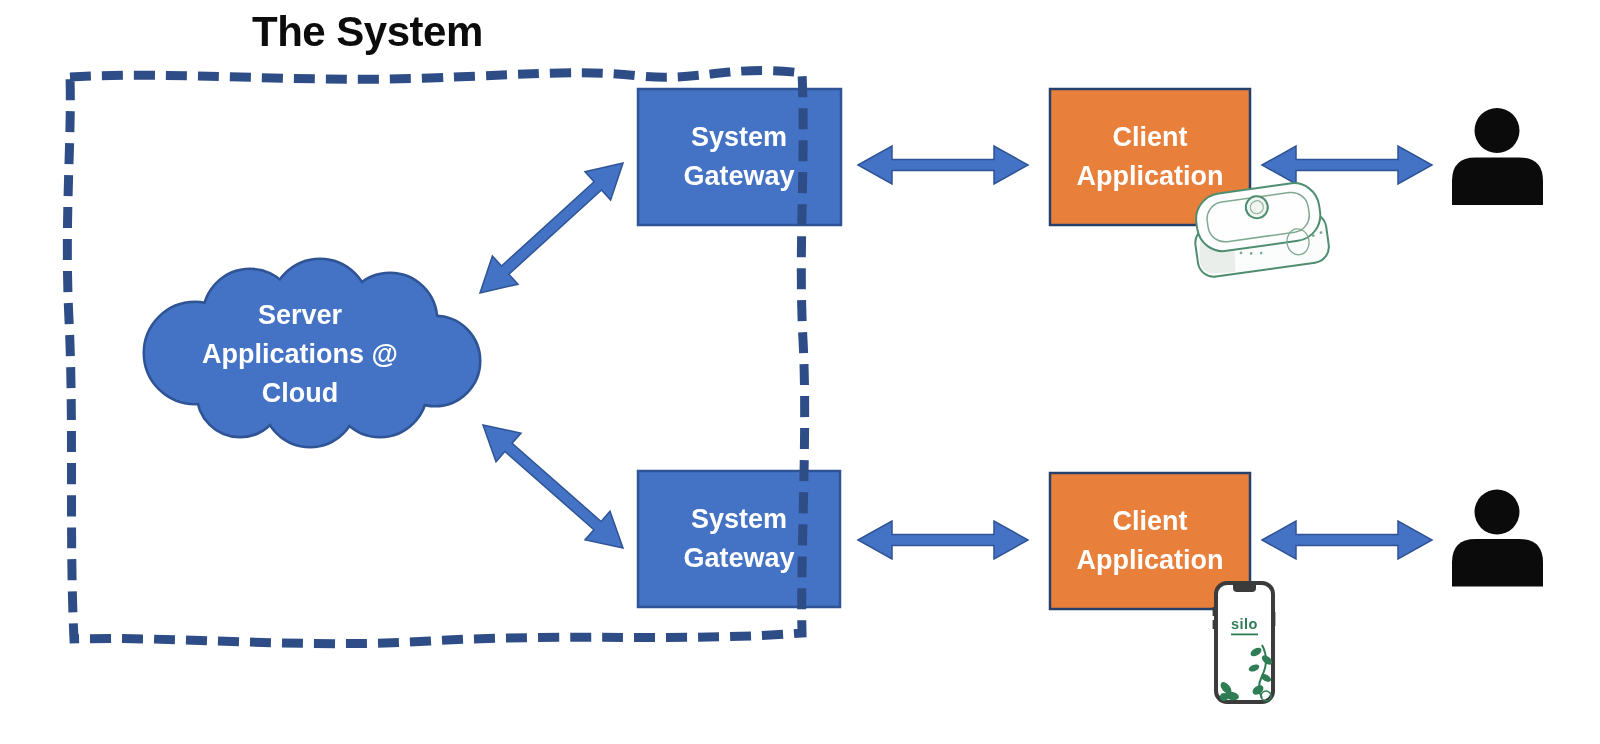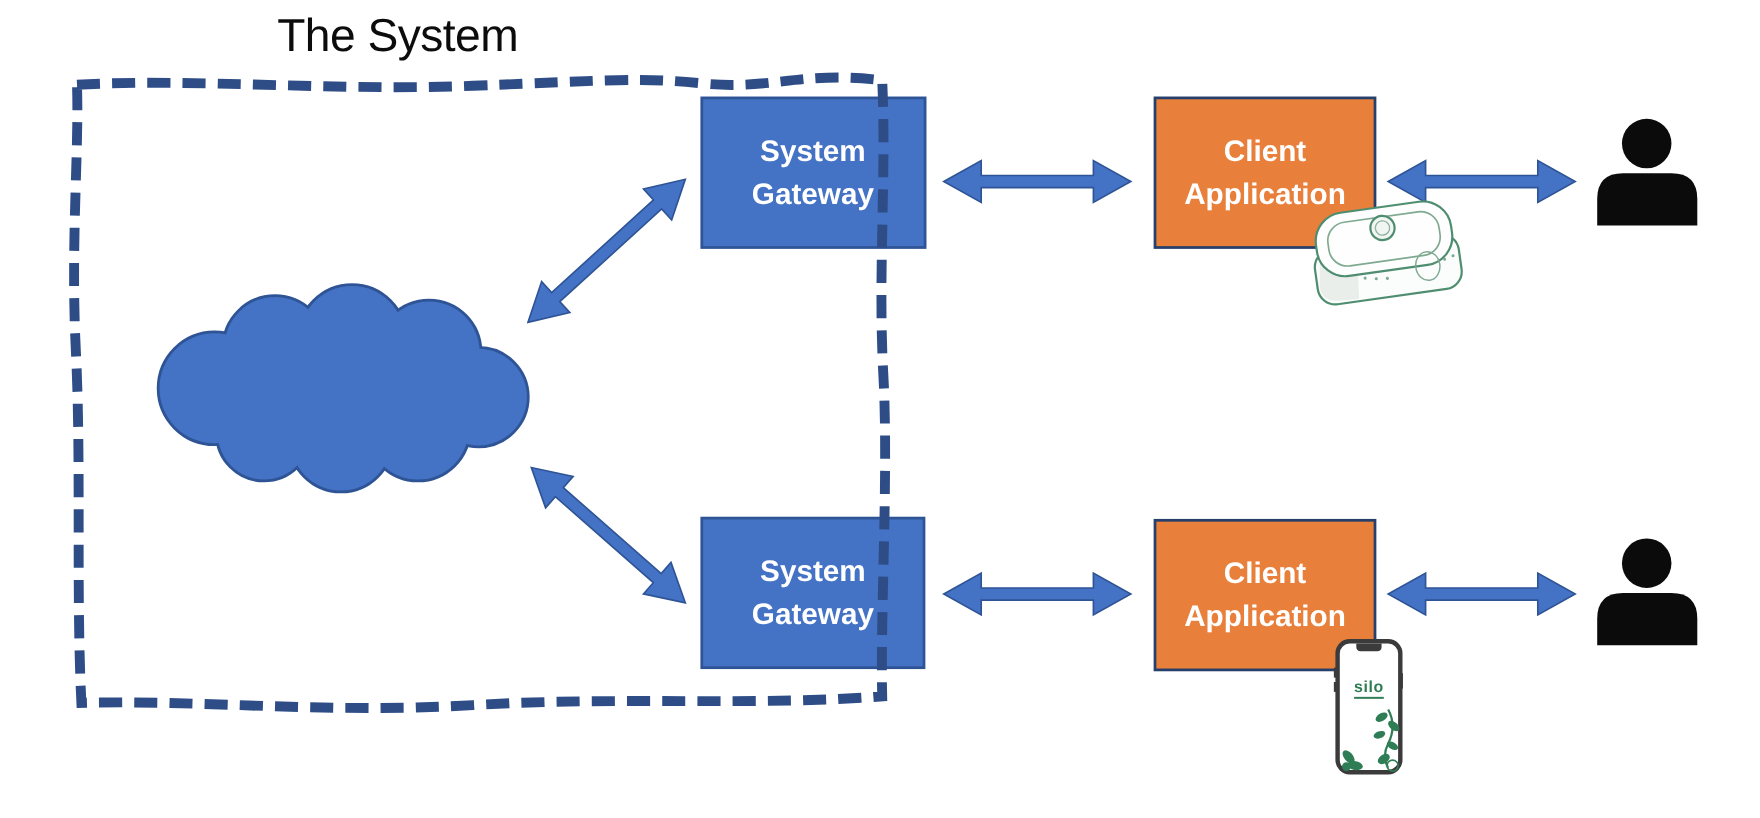--- a/index.html
+++ b/index.html
@@ -25,21 +25,21 @@
     font-size: 27px;
     font-weight: 700;
     line-height: 39px;
   }
   #page-title {
     position: absolute;
     left: 252px;
     top: 8px;
     width: 300px;
     font-size: 42px;
-    font-weight: 400;
+    font-weight: 700;
     letter-spacing: -0.5px;
     color: #0c0c0c;
     white-space: nowrap;
   }
 </style>
 </head>
 <body>
 
 <div id="canvas">
 
@@ -131,20 +131,21 @@
       <path d="M1452 205 L1452 181 Q1452 157.5 1475.5 157.5 L1519.5 157.5 Q1543 157.5 1543 181 L1543 205 Z"></path>
     </g>
     <g fill="#0B0B0B">
       <circle cx="1497" cy="512" r="22.5"></circle>
       <path d="M1452 586.5 L1452 562.5 Q1452 539 1475.5 539 L1519.5 539 Q1543 539 1543 562.5 L1543 586.5 Z"></path>
     </g>
   </svg>
 
   <div id="page-title" style="color: rgb(12, 12, 12);">The System</div>
 
+  <div class="overlay-label node-label" style="left: 200px; top: 288px; width: 200px; height: 132px; color: rgb(255, 255, 255);">Server Applications @ Cloud</div>
 
   <div class="overlay-label node-label" style="left: 664px; top: 89px; width: 150px; height: 136px; color: rgb(255, 255, 255);">System Gateway</div>
 
   <div class="overlay-label node-label" style="left: 664px; top: 471px; width: 150px; height: 136px; color: rgb(255, 255, 255);">System Gateway</div>
 
   <div class="overlay-label node-label" style="left: 1065px; top: 89px; width: 170px; height: 136px; color: rgb(255, 255, 255);">Client Application</div>
 
   <div class="overlay-label node-label" style="left: 1065px; top: 473px; width: 170px; height: 136px; color: rgb(255, 255, 255);">Client Application</div>
 
 </div>

